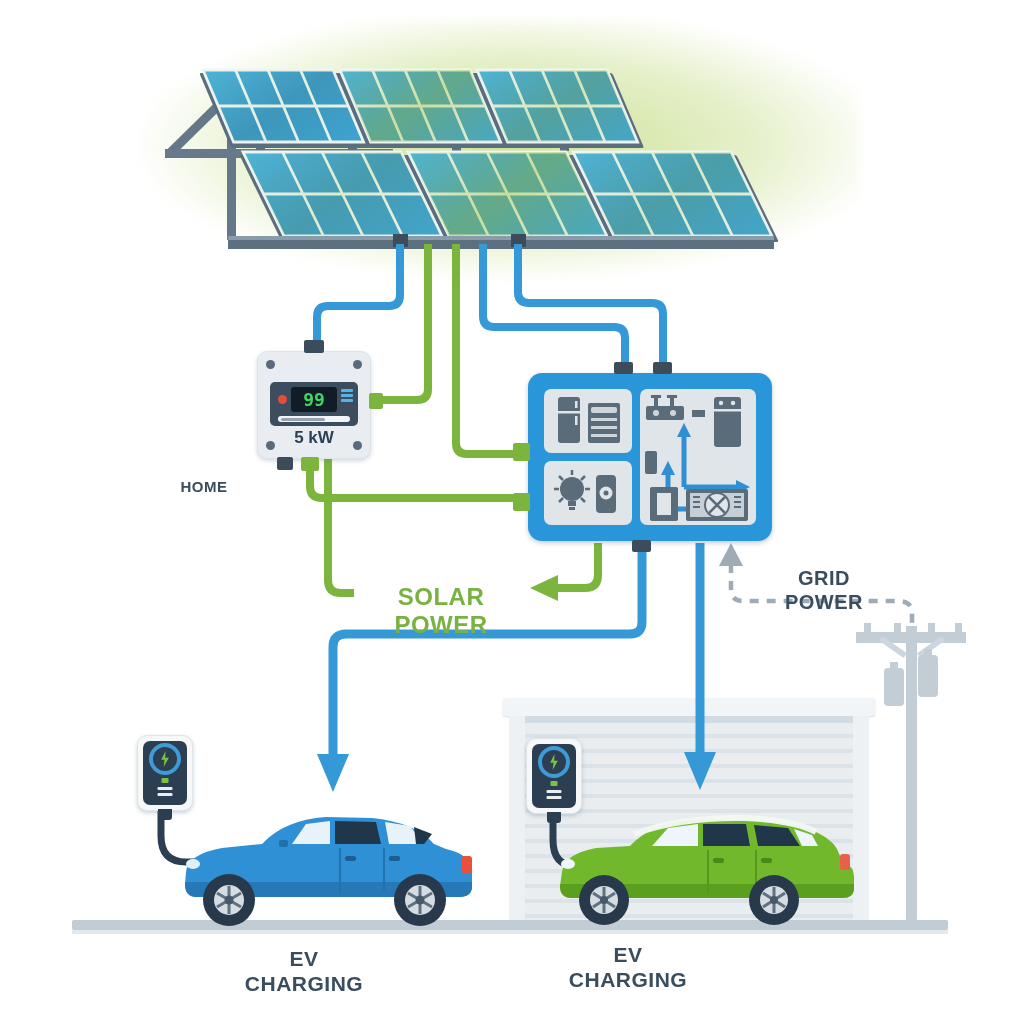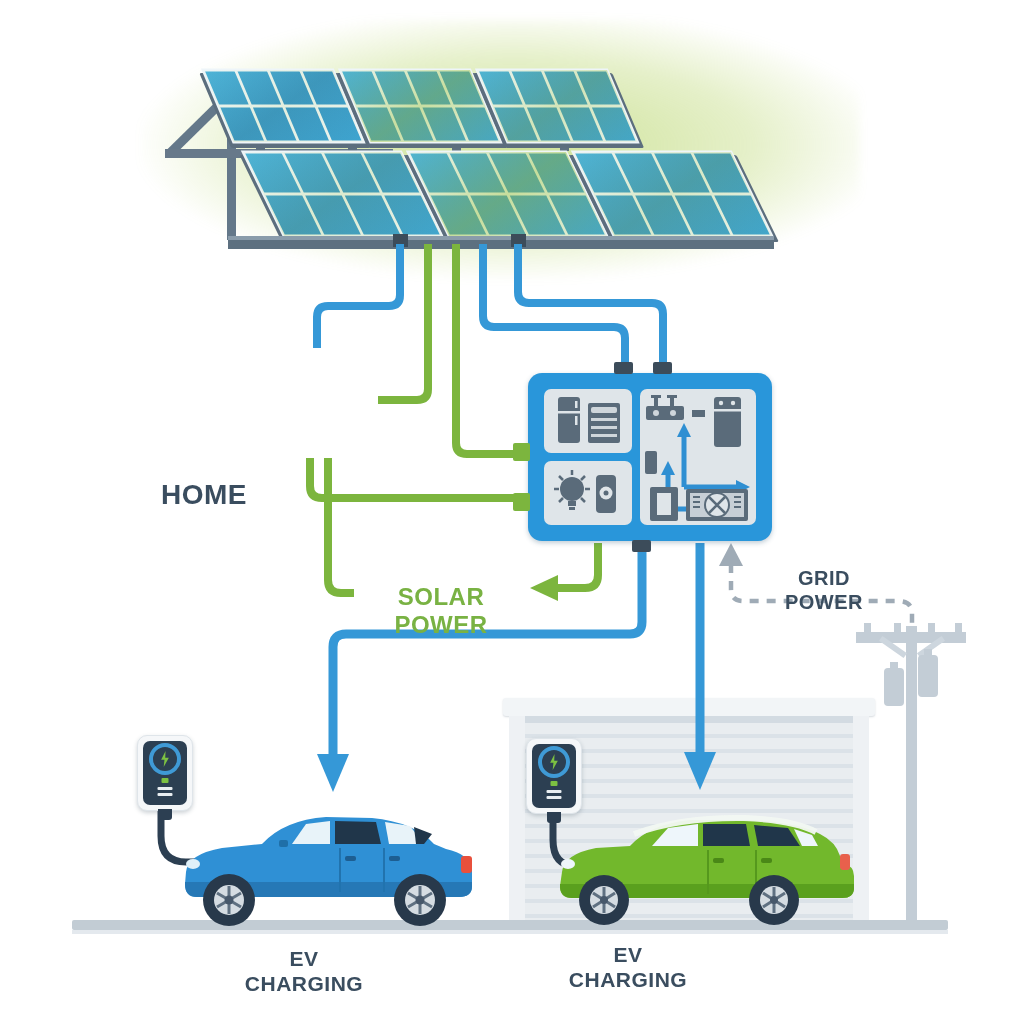--- a/index.html
+++ b/index.html
@@ -7,21 +7,21 @@
           font-family:"Liberation Sans", sans-serif;}
   .abs{position:absolute;}
   svg{display:block;}
   
   #glow{left:140px;top:20px;width:720px;height:260px;
     background:radial-gradient(ellipse at 52% 48%, rgba(163,201,63,.55) 0%, rgba(163,201,63,.28) 45%, rgba(163,201,63,0) 72%);
     filter:blur(4px);}
   
   .label{color:#3a4d5f;font-weight:bold;letter-spacing:.5px;text-align:center;line-height:1.18;}
   #lbl-inverter{left:138px;top:368px;width:128px;font-size:23px;}
-  #lbl-loadpanel{left:128px;top:478px;width:152px;font-size:28px;}
+  #lbl-loadpanel{left:128px;top:478px;width:152px;font-size:15px;}
   #lbl-solarpower{left:356px;top:583px;width:170px;font-size:24px;color:#79b243;}
   #lbl-gridpower{left:760px;top:567px;width:128px;font-size:20px;}
   #lbl-ev1{left:228px;top:947px;width:152px;font-size:21px;}
   #lbl-ev2{left:552px;top:943px;width:152px;font-size:21px;}
   
   #inverter{left:257px;top:351px;width:112px;height:106px;background:#e9edf1;border-radius:10px;
     box-shadow:0 2px 4px rgba(90,105,120,.25);border:1px solid #dde3e8;}
   #inverter .screw{position:absolute;width:9px;height:9px;border-radius:50%;background:#5a6a7c;}
   #inv-display{position:absolute;left:12px;top:30px;width:88px;height:44px;background:#3c4d5e;border-radius:5px;}
   #inv-reddot{position:absolute;left:8px;top:13px;width:9px;height:9px;border-radius:50%;background:#e64c3c;}
@@ -207,20 +207,43 @@
 
     <path d="M731,564 L731,589 Q731,601 743,601 L898,601 Q912,601 912,613 L912,630" stroke="#9fabb6" stroke-width="4.5" fill="none" stroke-dasharray="9 8"></path>
     <polygon points="719,566 743,566 731,543" fill="#9fabb6"></polygon>
 
     <g stroke="#2c3f52" stroke-width="7" fill="none">
       <path d="M161,808 L161,836 Q161,862 186,862 L206,862"></path>
       <path d="M553,810 L553,840 Q553,866 576,866 L584,866"></path>
     </g>
   </svg>
 
+  <div class="abs" id="inverter">
+    <div class="screw" style="left:8px;top:8px"></div>
+    <div class="screw" style="right:8px;top:8px"></div>
+    <div class="screw" style="left:8px;bottom:8px"></div>
+    <div class="screw" style="right:8px;bottom:8px"></div>
+    <div class="stub" style="left:46px;top:-12px;width:20px;height:13px"></div>
+    <div class="stub" style="left:19px;bottom:-12px;width:16px;height:13px"></div>
+    <div class="stub green" style="left:43px;bottom:-13px;width:18px;height:14px"></div>
+    <div class="stub green" style="right:-13px;top:41px;width:14px;height:16px"></div>
+    <div id="inv-display">
+      <div id="inv-reddot"></div>
+      <div id="inv-screen">99</div>
+      <div id="inv-bicons">
+          <div></div>
+          <div></div>
+          <div></div>
+        </div>
+      <div id="inv-slider">
+          <div></div>
+        </div>
+    </div>
+    <div id="inv-rating">5 kW</div>
+  </div>
 
   <div class="abs" id="loadpanel">
     <div class="stub" style="left:86px;top:-11px;width:19px;height:12px"></div>
     <div class="stub" style="left:125px;top:-11px;width:19px;height:12px"></div>
     <div class="stub" style="left:104px;bottom:-11px;width:19px;height:12px"></div>
     <div class="stub green" style="left:-15px;top:70px;width:17px;height:18px"></div>
     <div class="stub green" style="left:-15px;top:120px;width:17px;height:18px"></div>
     <div class="tile" id="tile1">
       <svg width="88" height="64" viewBox="0 0 88 64">
         <g>

